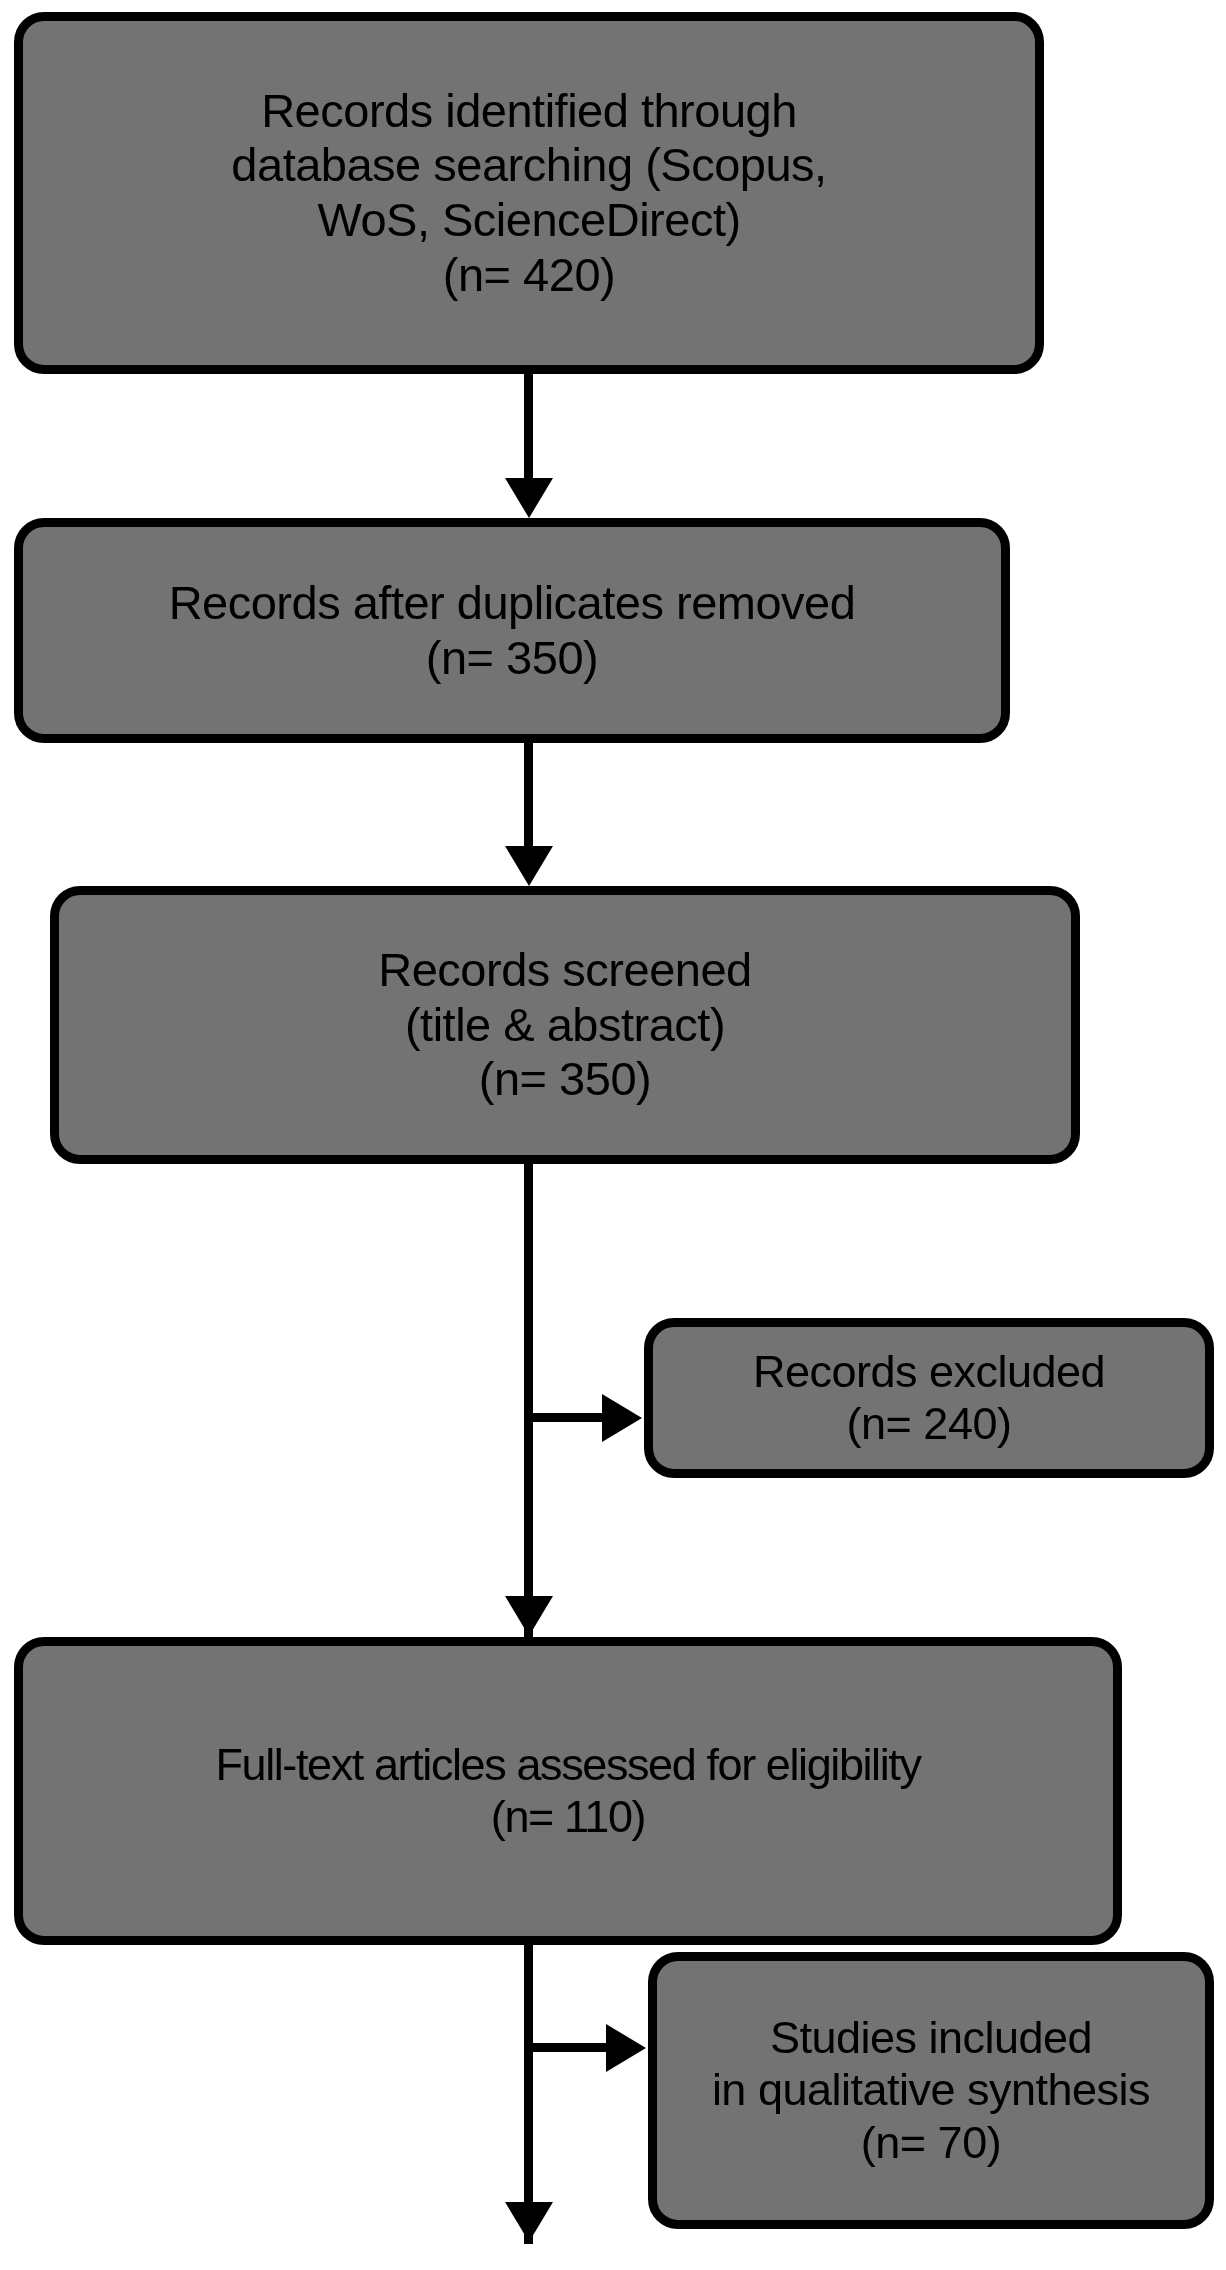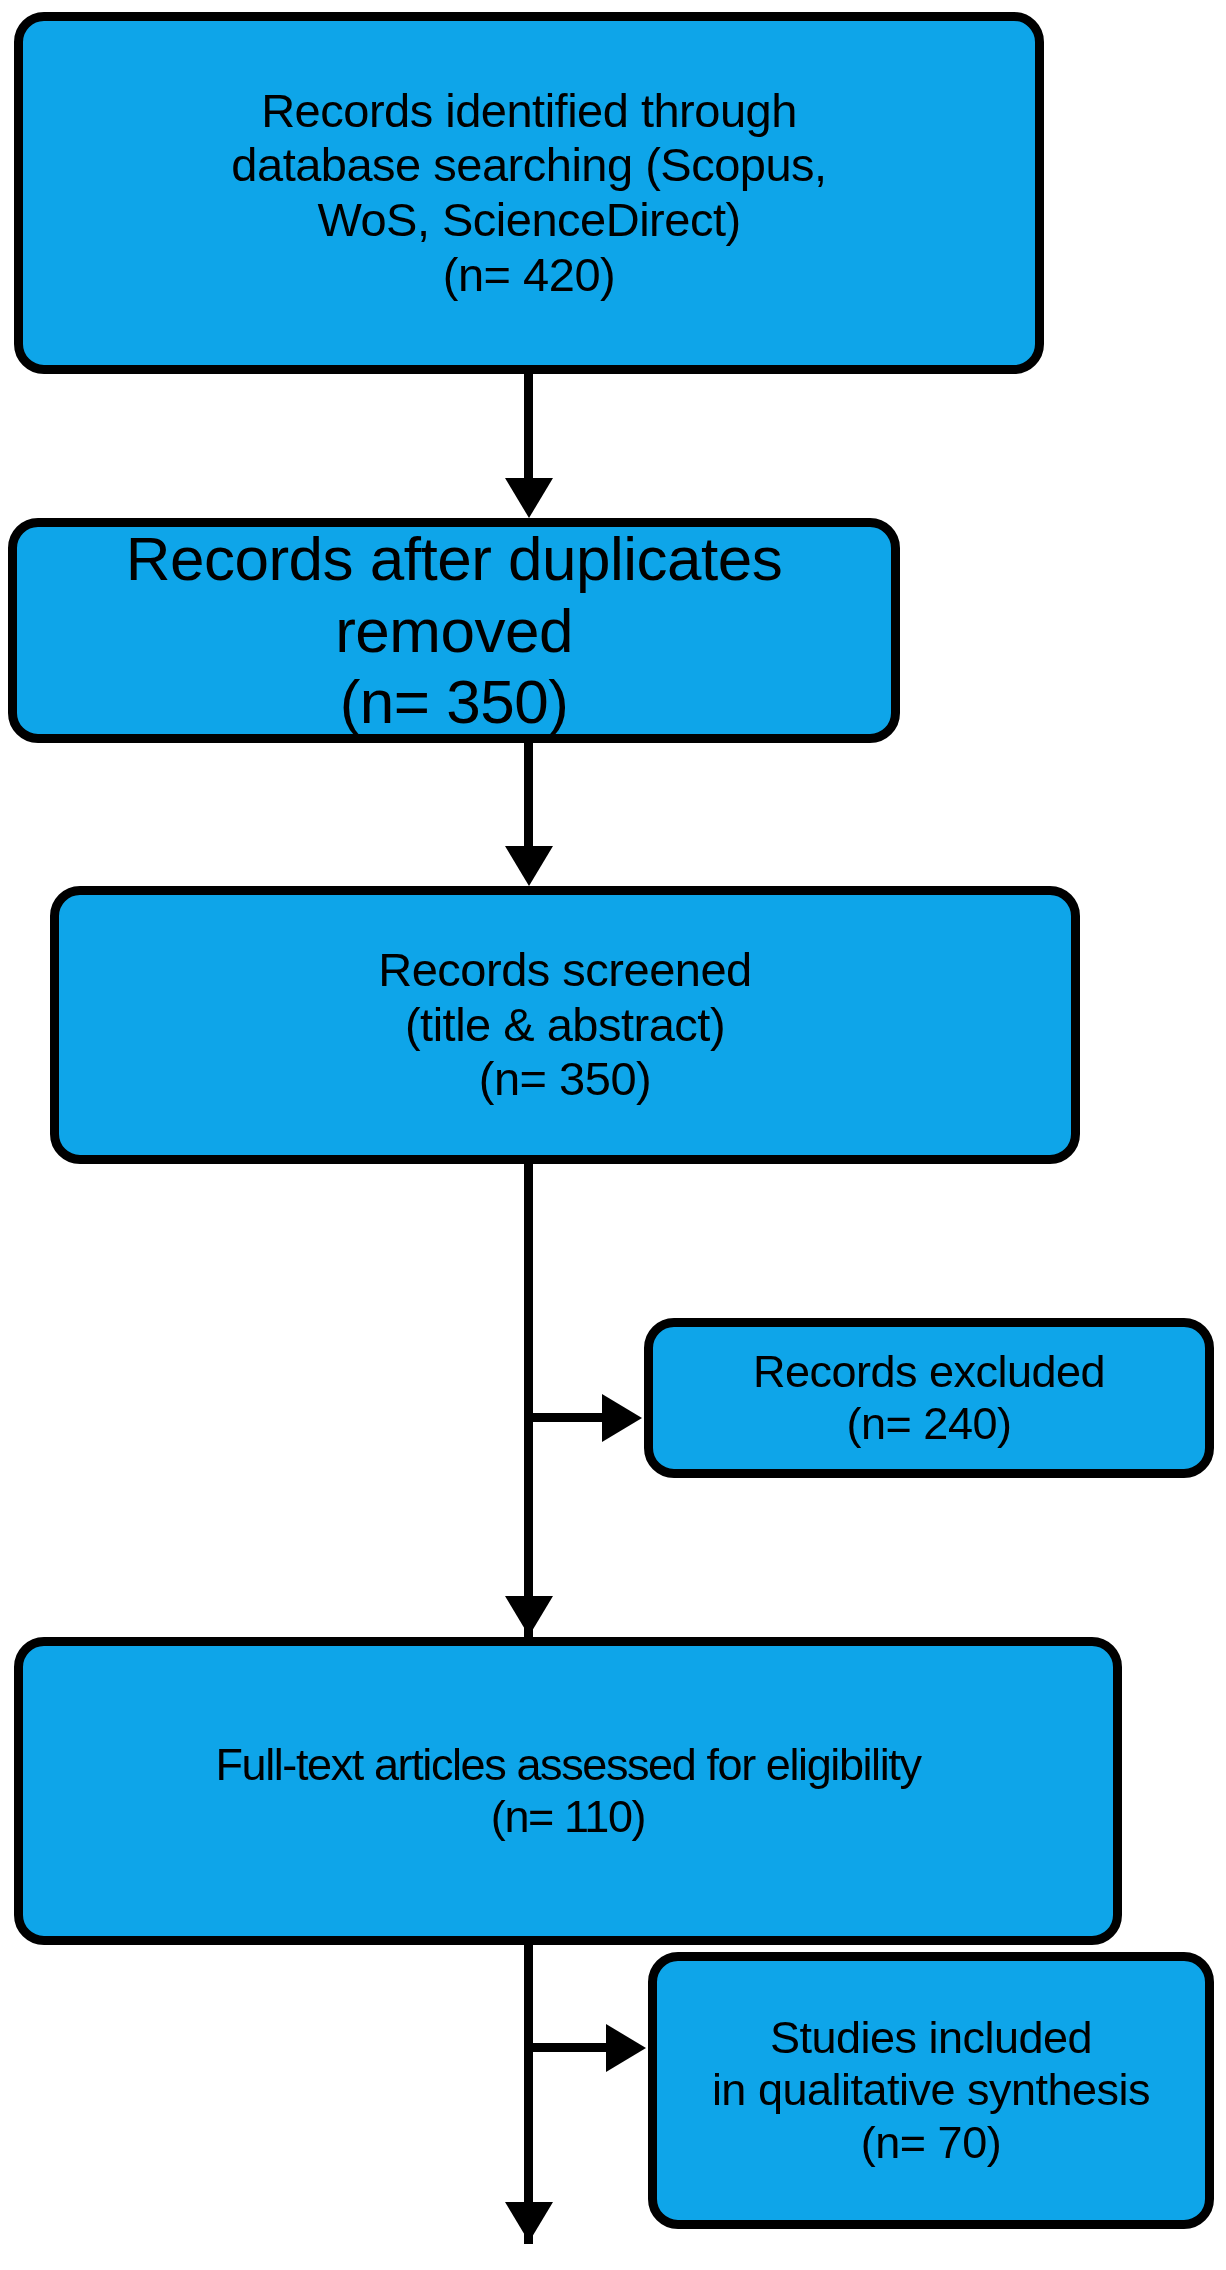--- a/index.html
+++ b/index.html
@@ -16,39 +16,39 @@
     width: 1226px;
     height: 2270px;
     background: #ffffff;
     overflow: hidden;
   }
   .node {
     position: absolute;
     box-sizing: border-box;
     border: 9px solid #000000;
     border-radius: 30px;
-    background: #0ea5e9;
+    background: #737373;
     display: flex;
     align-items: center;
     justify-content: center;
     text-align: center;
     line-height: 1.16;
     letter-spacing: -0.5px;
     color: #000000;
   }
   .node .label {
     display: block;
     width: 100%;
     padding: 0 4px;
     white-space: pre-line;
   }
 
   
   #node-identified   { left: 14px;  top: 12px;   width: 1030px; height: 362px; font-size: 47px; }
-  #node-duplicates   { left: 8px;  top: 518px;  width: 892px; height: 225px; font-size: 62px; }
+  #node-duplicates   { left: 14px;  top: 518px;  width: 996px; height: 225px; font-size: 47px; }
   #node-screened     { left: 14px;  top: 886px;  width: 1030px; height: 278px; font-size: 47px; margin-left: 36px; }
   #node-excluded     { left: 644px; top: 1318px; width: 570px;  height: 160px; font-size: 45px; }
   #node-fulltext     { left: 14px;  top: 1637px; width: 1108px; height: 308px; font-size: 45px; letter-spacing: -1.4px; }
   #node-included     { left: 648px; top: 1952px; width: 566px;  height: 277px; font-size: 45px; justify-content: center; }
 
   
   .conn {
     position: absolute;
     background: #000000;
   }

